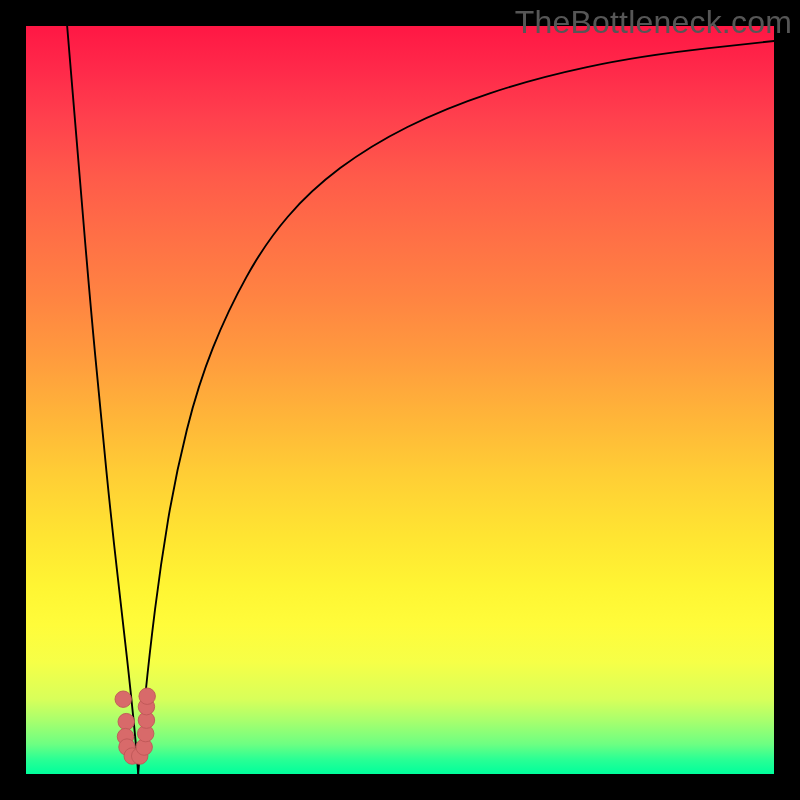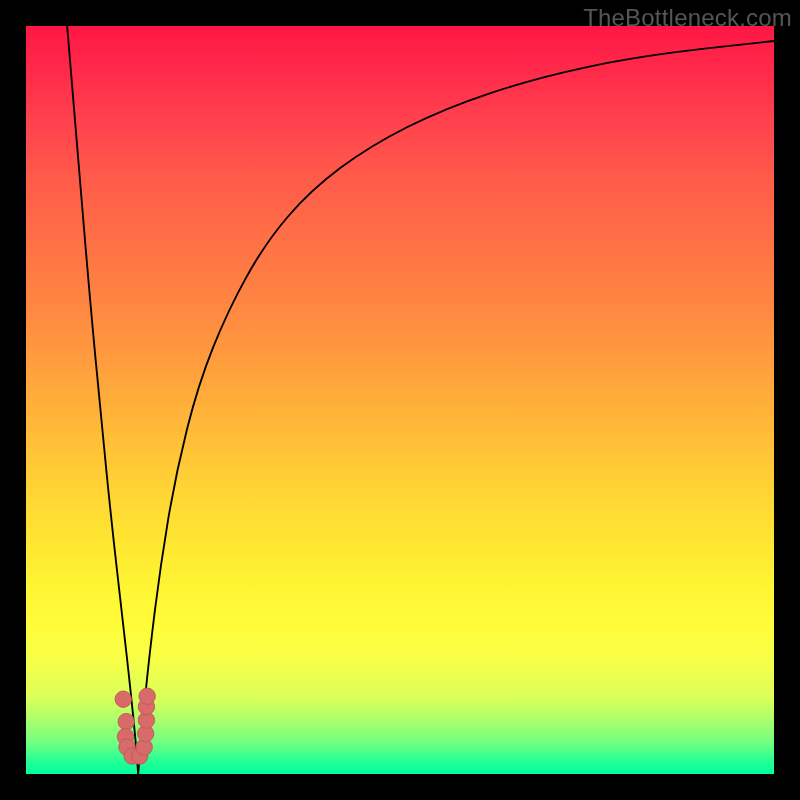--- a/index.html
+++ b/index.html
@@ -46,21 +46,21 @@
       #6dff82 96%,
       #2bff94 98%,
       #00ff9c 100%
     );
   }
   .watermark {
     position: absolute;
     top: 4px;
     right: 8px;
     color: #565656;
-    font-size: 24px;
+    font-size: 32px;
     font-weight: 500;
     letter-spacing: 0.2px;
     pointer-events: none;
   }
   svg.curve {
     position: absolute;
     inset: 0;
     width: 100%;
     height: 100%;
   }

